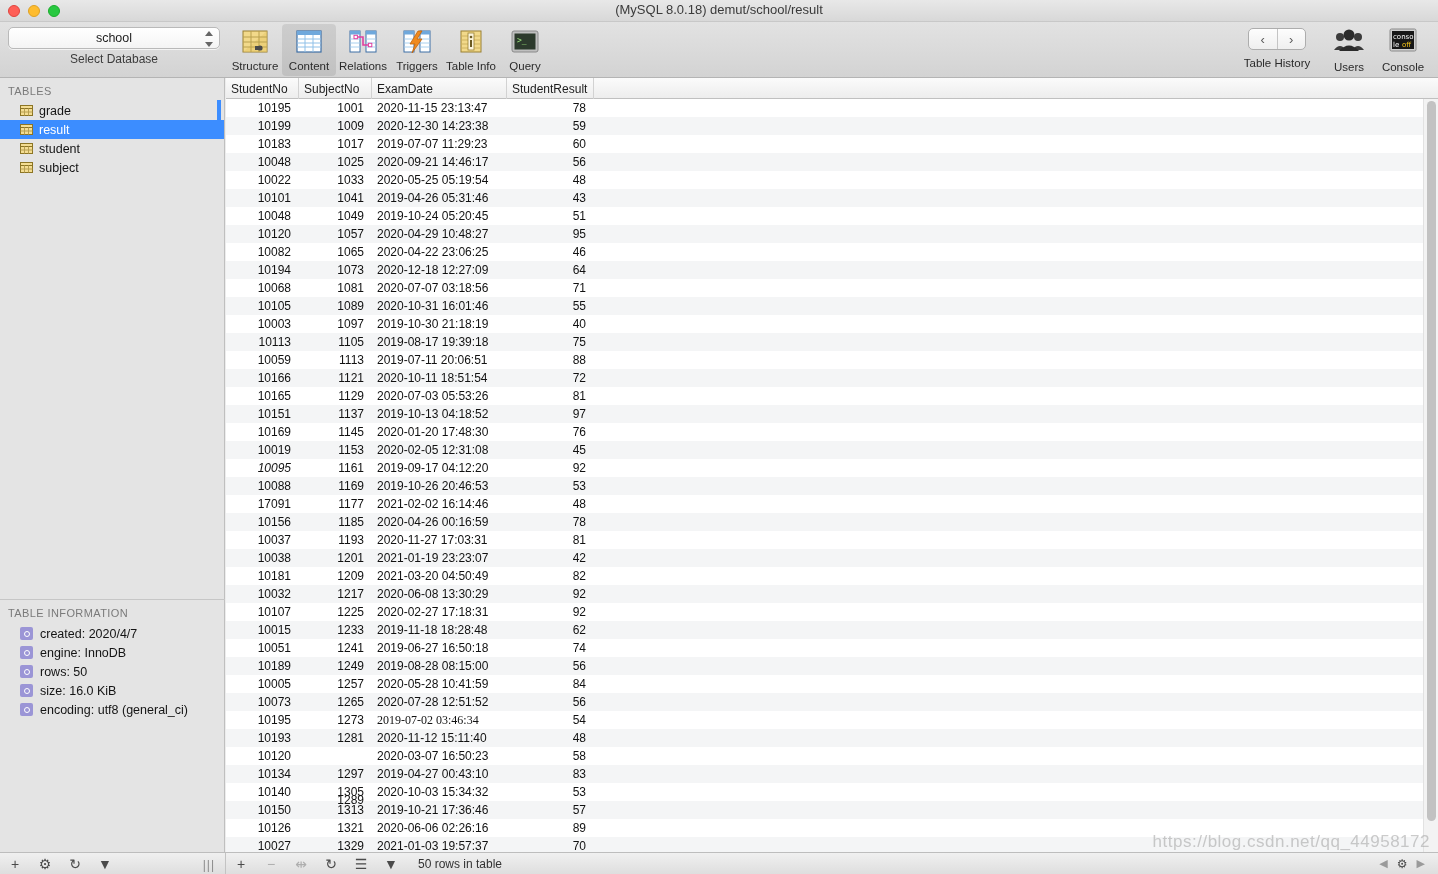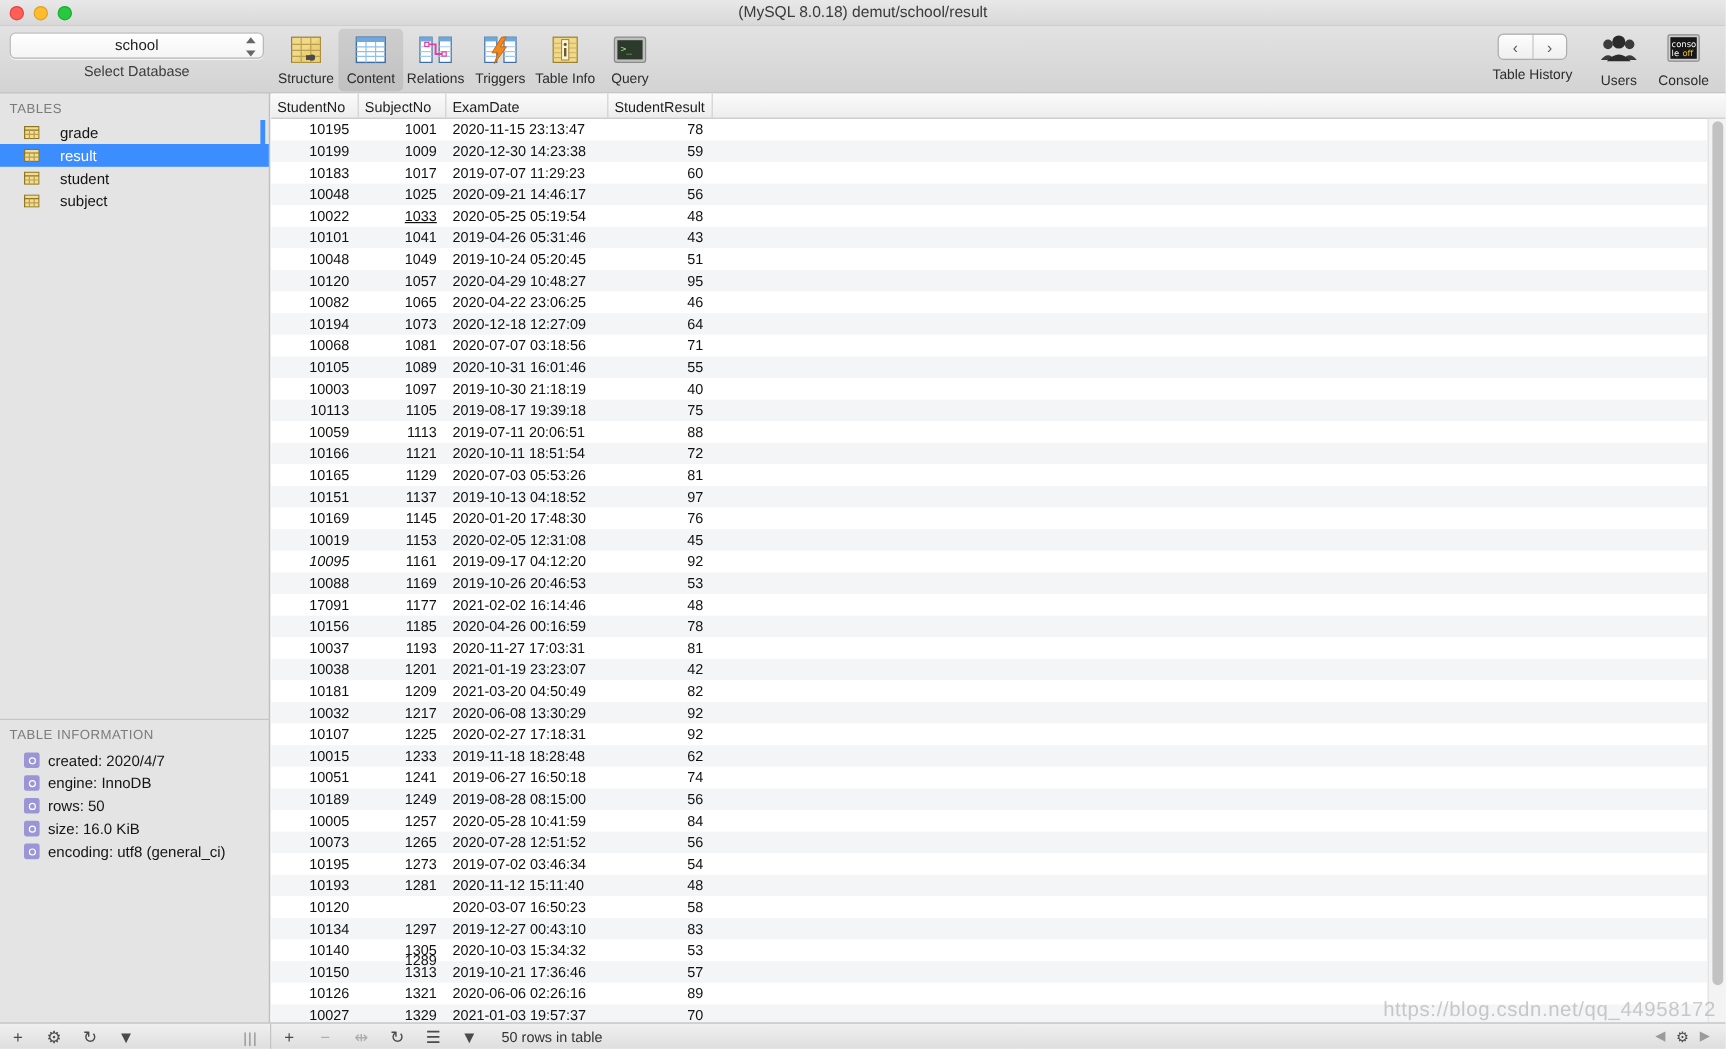--- a/index.html
+++ b/index.html
@@ -85,21 +85,21 @@
   .sidebar {
     position: absolute; left: 0; top: 78px; width: 225px; bottom: 22px;
     background: #E4E4E4; border-right: 1px solid #BFBFBF;
   }
   .side-hdr {
     font-size: 11px; color: #7a7a7a; letter-spacing: .4px;
     padding: 7px 0 4px 8px; font-weight: 400;
   }
   .tlist { list-style: none; }
   .titem {
-    height: 19px; display: flex; align-items: center; gap: 17px;
+    height: 19px; display: flex; align-items: center; gap: 6px;
     padding-left: 20px; font-size: 12.5px; color: #141414;
   }
   .titem.sel { background: #3C8DFF; color: #fff; }
   .tbl-ico { width: 13px; height: 11px; flex: none; }
 
   .tableinfo { position: absolute; left: 0; bottom: 0; width: 225px; height: 253px;
     border-top: 1px solid #C6C6C6; }
   .ti-hdr { font-size: 11px; color: #7a7a7a; letter-spacing: .4px; padding: 7px 0 5px 8px; }
   .ti-row { height: 19px; display: flex; align-items: center; gap: 7px; padding-left: 20px;
     font-size: 12.5px; color: #141414; }
@@ -449,21 +449,21 @@
           <div class="td num" style="width: 87px;">60</div>
         </div>
         <div class="trow">
           <div class="td num" style="width: 73px;">10048</div>
           <div class="td num" style="width: 73px;">1025</div>
           <div class="td txt" style="width: 135px;">2020-09-21 14:46:17</div>
           <div class="td num" style="width: 87px;">56</div>
         </div>
         <div class="trow">
           <div class="td num" style="width: 73px;">10022</div>
-          <div class="td num" style="width: 73px; text-decoration: underline;">1033</div>
+          <div class="td num" style="width: 73px;">1033</div>
           <div class="td txt" style="width: 135px;">2020-05-25 05:19:54</div>
           <div class="td num" style="width: 87px;">48</div>
         </div>
         <div class="trow">
           <div class="td num" style="width: 73px;">10101</div>
           <div class="td num" style="width: 73px;">1041</div>
           <div class="td txt" style="width: 135px;">2019-04-26 05:31:46</div>
           <div class="td num" style="width: 87px;">43</div>
         </div>
         <div class="trow">
@@ -630,39 +630,39 @@
         </div>
         <div class="trow">
           <div class="td num" style="width: 73px;">10073</div>
           <div class="td num" style="width: 73px;">1265</div>
           <div class="td txt" style="width: 135px;">2020-07-28 12:51:52</div>
           <div class="td num" style="width: 87px;">56</div>
         </div>
         <div class="trow">
           <div class="td num" style="width: 73px;">10195</div>
           <div class="td num" style="width: 73px;">1273</div>
-          <div class="td txt" style="width: 135px;">2019-07-02 03:46:34</div>
+          <div class="td txt" style="width: 135px; font-family: Liberation Serif, serif;">2019-07-02 03:46:34</div>
           <div class="td num" style="width: 87px;">54</div>
         </div>
         <div class="trow">
           <div class="td num" style="width: 73px;">10193</div>
           <div class="td num" style="width: 73px;">1281</div>
           <div class="td txt" style="width: 135px;">2020-11-12 15:11:40</div>
           <div class="td num" style="width: 87px;">48</div>
         </div>
         <div class="trow">
           <div class="td num" style="width: 73px;">10120</div>
           <div class="td num" style="width: 73px; margin-top: 44px;">1289</div>
           <div class="td txt" style="width: 135px;">2020-03-07 16:50:23</div>
           <div class="td num" style="width: 87px;">58</div>
         </div>
         <div class="trow">
           <div class="td num" style="width: 73px;">10134</div>
           <div class="td num" style="width: 73px;">1297</div>
-          <div class="td txt" style="width: 135px;">2019-12-27 00:43:10</div>
+          <div class="td txt" style="width: 135px;">2019-04-27 00:43:10</div>
           <div class="td num" style="width: 87px;">83</div>
         </div>
         <div class="trow">
           <div class="td num" style="width: 73px;">10140</div>
           <div class="td num" style="width: 73px;">1305</div>
           <div class="td txt" style="width: 135px;">2020-10-03 15:34:32</div>
           <div class="td num" style="width: 87px;">53</div>
         </div>
         <div class="trow">
           <div class="td num" style="width: 73px;">10150</div>

